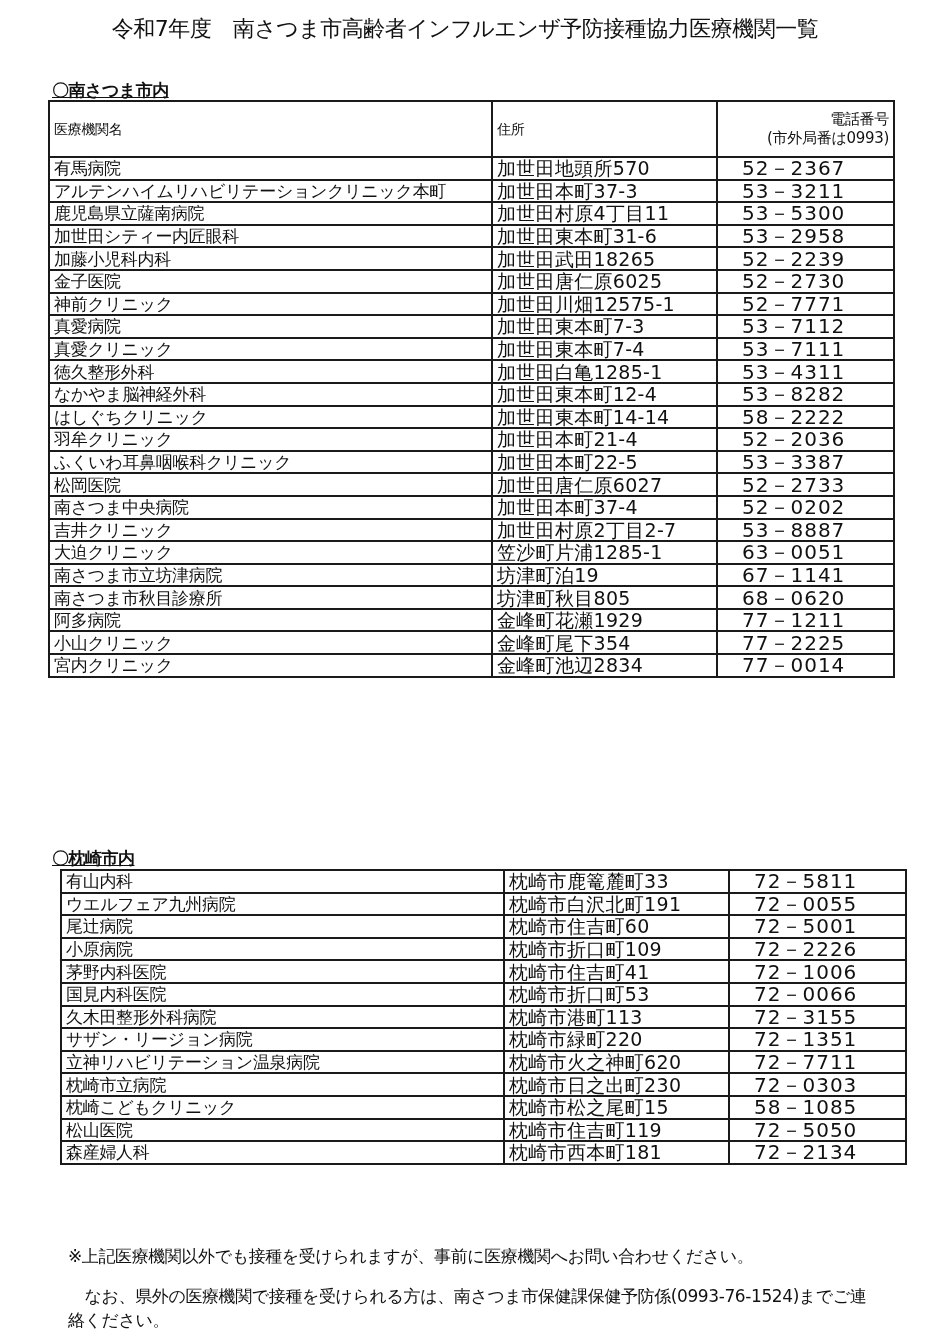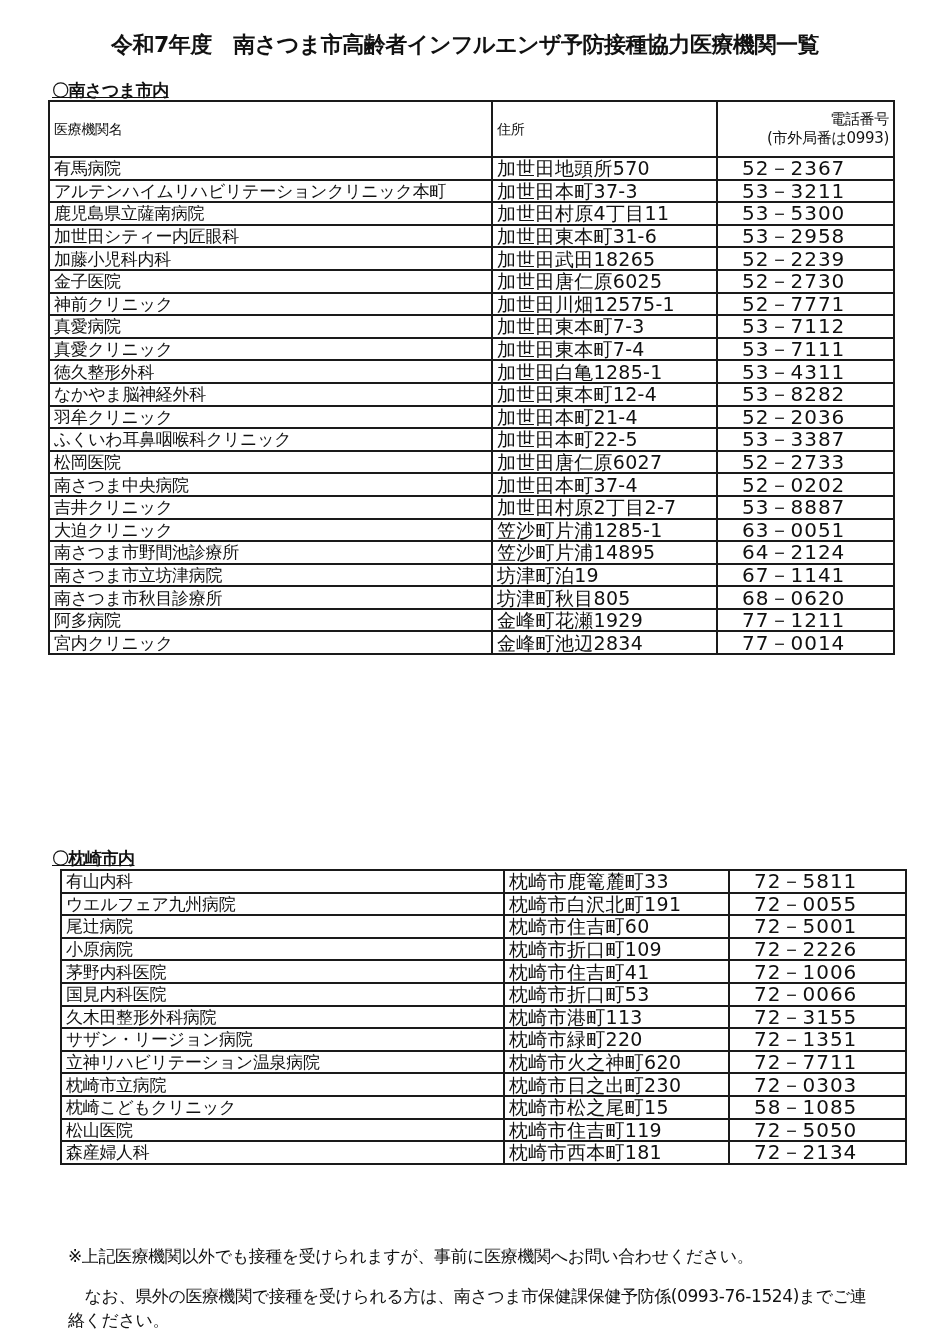--- a/index.html
+++ b/index.html
@@ -3,21 +3,21 @@
 <meta charset="utf-8">
 <style>
   html, body { margin: 0; padding: 0; background: #ffffff; }
   body {
     width: 930px; height: 1344px; position: relative; overflow: hidden;
     font-family: "DejaVu Sans", "Liberation Sans", sans-serif;
     color: #111111;
   }
   .title {
     position: absolute; left: 0; top: 14px; width: 930px;
-    text-align: center; font-size: 22px; font-weight: bold; letter-spacing: -0.5px; margin-top: 16px;
+    text-align: center; font-size: 22px; font-weight: normal; letter-spacing: -0.5px;
   }
   .section-label {
     position: absolute; left: 52px; font-size: 17px; font-weight: bold;
     line-height: 20px; text-decoration: underline; letter-spacing: -0.5px;
   }
   table.list {
     position: absolute; left: 48px; border-collapse: collapse; table-layout: fixed;
     width: 845px;
   }
   table.list col.c-name { width: 443px; }
@@ -110,20 +110,25 @@
         <td class="name">徳久整形外科</td>
         <td class="addr">加世田白亀1285-1</td>
         <td class="tel">53－4311</td>
       </tr>
       <tr>
         <td class="name">なかやま脳神経外科</td>
         <td class="addr">加世田東本町12-4</td>
         <td class="tel">53－8282</td>
       </tr>
       <tr>
+        <td class="name">はしぐちクリニック</td>
+        <td class="addr">加世田東本町14-14</td>
+        <td class="tel">58－2222</td>
+      </tr>
+      <tr>
         <td class="name">羽牟クリニック</td>
         <td class="addr">加世田本町21-4</td>
         <td class="tel">52－2036</td>
       </tr>
       <tr>
         <td class="name">ふくいわ耳鼻咽喉科クリニック</td>
         <td class="addr">加世田本町22-5</td>
         <td class="tel">53－3387</td>
       </tr>
       <tr>
@@ -140,38 +145,38 @@
         <td class="name">吉井クリニック</td>
         <td class="addr">加世田村原2丁目2-7</td>
         <td class="tel">53－8887</td>
       </tr>
       <tr>
         <td class="name">大迫クリニック</td>
         <td class="addr">笠沙町片浦1285-1</td>
         <td class="tel">63－0051</td>
       </tr>
       <tr>
-        <td class="name">南さつま市野間池診療所</td>
-        <td class="addr">笠沙町片浦14895</td>
-        <td class="tel">64－2124</td>
-      </tr>
-      <tr>
         <td class="name">南さつま市立坊津病院</td>
         <td class="addr">坊津町泊19</td>
         <td class="tel">67－1141</td>
       </tr>
       <tr>
         <td class="name">南さつま市秋目診療所</td>
         <td class="addr">坊津町秋目805</td>
         <td class="tel">68－0620</td>
       </tr>
       <tr>
         <td class="name">阿多病院</td>
         <td class="addr">金峰町花瀬1929</td>
         <td class="tel">77－1211</td>
+      </tr>
+      <tr>
+        <td class="name">小山クリニック</td>
+        <td class="addr">金峰町尾下354</td>
+        <td class="tel">77－2225</td>
       </tr>
       <tr>
         <td class="name">宮内クリニック</td>
         <td class="addr">金峰町池辺2834</td>
         <td class="tel">77－0014</td>
       </tr>
     </tbody>
 </table>
 
 <div class="section-label" style="top:848px;">〇枕崎市内</div>

